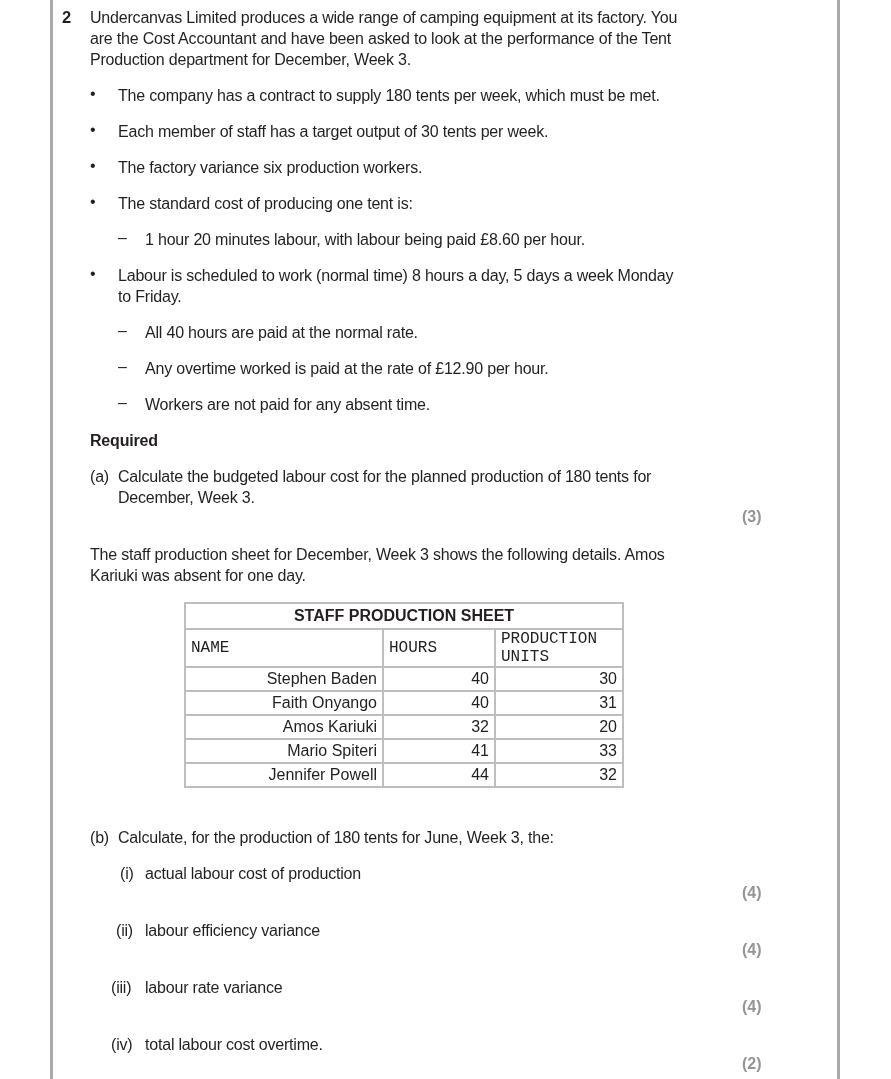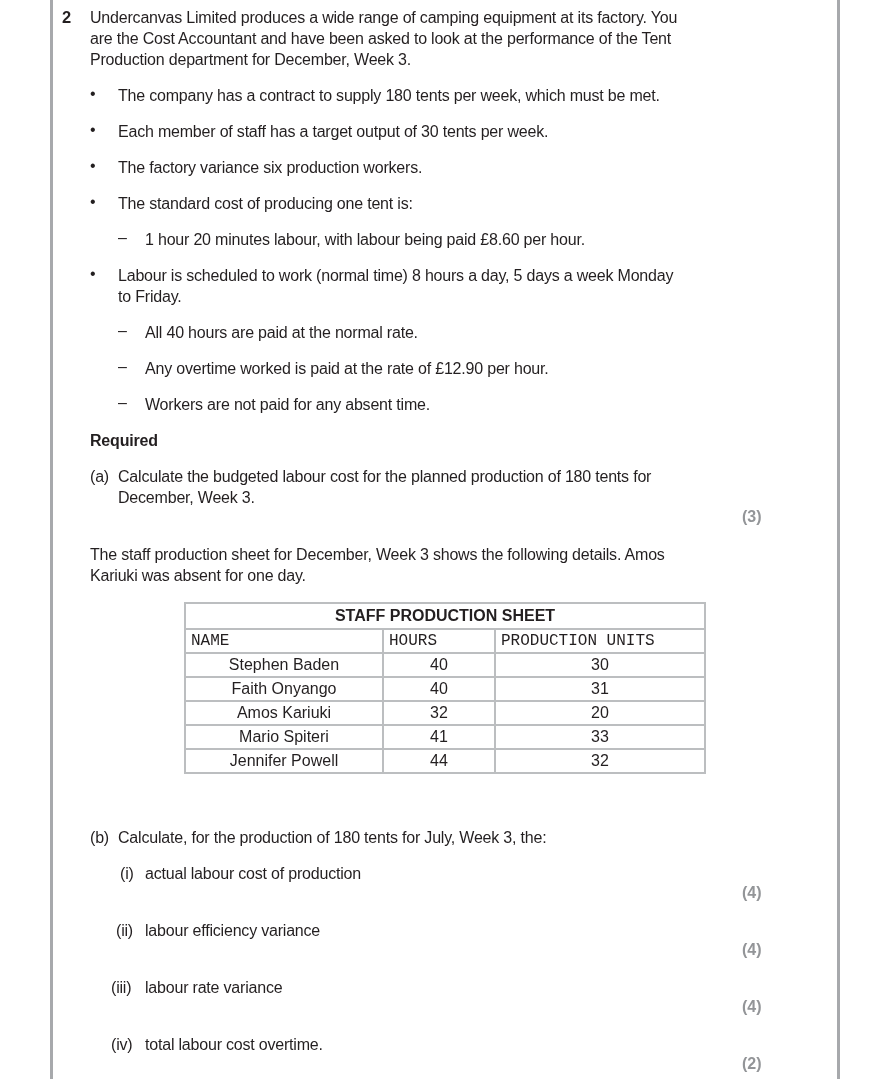--- a/index.html
+++ b/index.html
@@ -5,25 +5,25 @@
   html, body { margin:0; padding:0; background:#fff; }
   body { width:891px; height:1079px; position:relative; overflow:hidden;
          font-family:"Liberation Sans", sans-serif; color:#231f20; }
   .rule-left { position:absolute; left:50px; top:0; width:3px; height:1079px; background:#a7a9ac; }
   .rule-right { position:absolute; left:837px; top:0; width:3px; height:1079px; background:#a7a9ac; }
   .t { position:absolute; font-size:16px; line-height:21px; white-space:nowrap; letter-spacing:-0.2px; }
   .qnum { position:absolute; left:62px; top:8px; font-weight:bold; font-size:16.5px; }
   .bullet { position:absolute; left:90px; font-size:16px; }
   .dash { position:absolute; left:118px; font-size:16px; }
   .marks { position:absolute; left:742px; font-weight:bold; color:#939598; font-size:16px; }
-  table { position:absolute; left:184px; top:602px; width:522px; border-collapse:collapse; font-size:16px; }
+  table { position:absolute; left:184px; top:602px; width:440px; border-collapse:collapse; font-size:16px; }
   td, th { border:2px solid #bcbec0; height:22px; padding:0 5px; font-weight:normal; }
   th.title { font-weight:bold; text-align:center; height:24px; }
   th.col { text-align:left;font-family:Liberation Mono, monospace; }
-  td { text-align:center;margin-top:44px; }
+  td { text-align:right;margin-top:44px; }
 </style>
 </head>
 <body>
 
 <div class="rule-left"></div>
 <div class="rule-right"></div>
 
 <div class="qnum">2</div>
 <div class="t" style="left:90px;top:7px">Undercanvas Limited produces a wide range of camping equipment at its factory. You</div>
 <div class="t" style="left:90px;top:28px">are the Cost Accountant and have been asked to look at the performance of the Tent</div>
@@ -94,21 +94,21 @@
       </tr>
   <tr>
         <td>Jennifer Powell</td>
         <td>44</td>
         <td>32</td>
       </tr>
 </tbody>
   </table>
 
 <div class="t" style="left:90px;top:827px">(b)</div>
-<div class="t" style="left:118px;top:827px">Calculate, for the production of 180 tents for July, Week 3, the:</div>
+<div class="t" style="left:118px;top:827px">Calculate, for the production of 180 tents for June, Week 3, the:</div>
 
 <div class="t" style="left:120px;top:863px">(i)</div>
 <div class="t" style="left:145px;top:863px">actual labour cost of production</div>
 <div class="marks" style="top:884px">(4)</div>
 
 <div class="t" style="left:116px;top:920px">(ii)</div>
 <div class="t" style="left:145px;top:920px">labour efficiency variance</div>
 <div class="marks" style="top:941px">(4)</div>
 
 <div class="t" style="left:111px;top:977px">(iii)</div>

